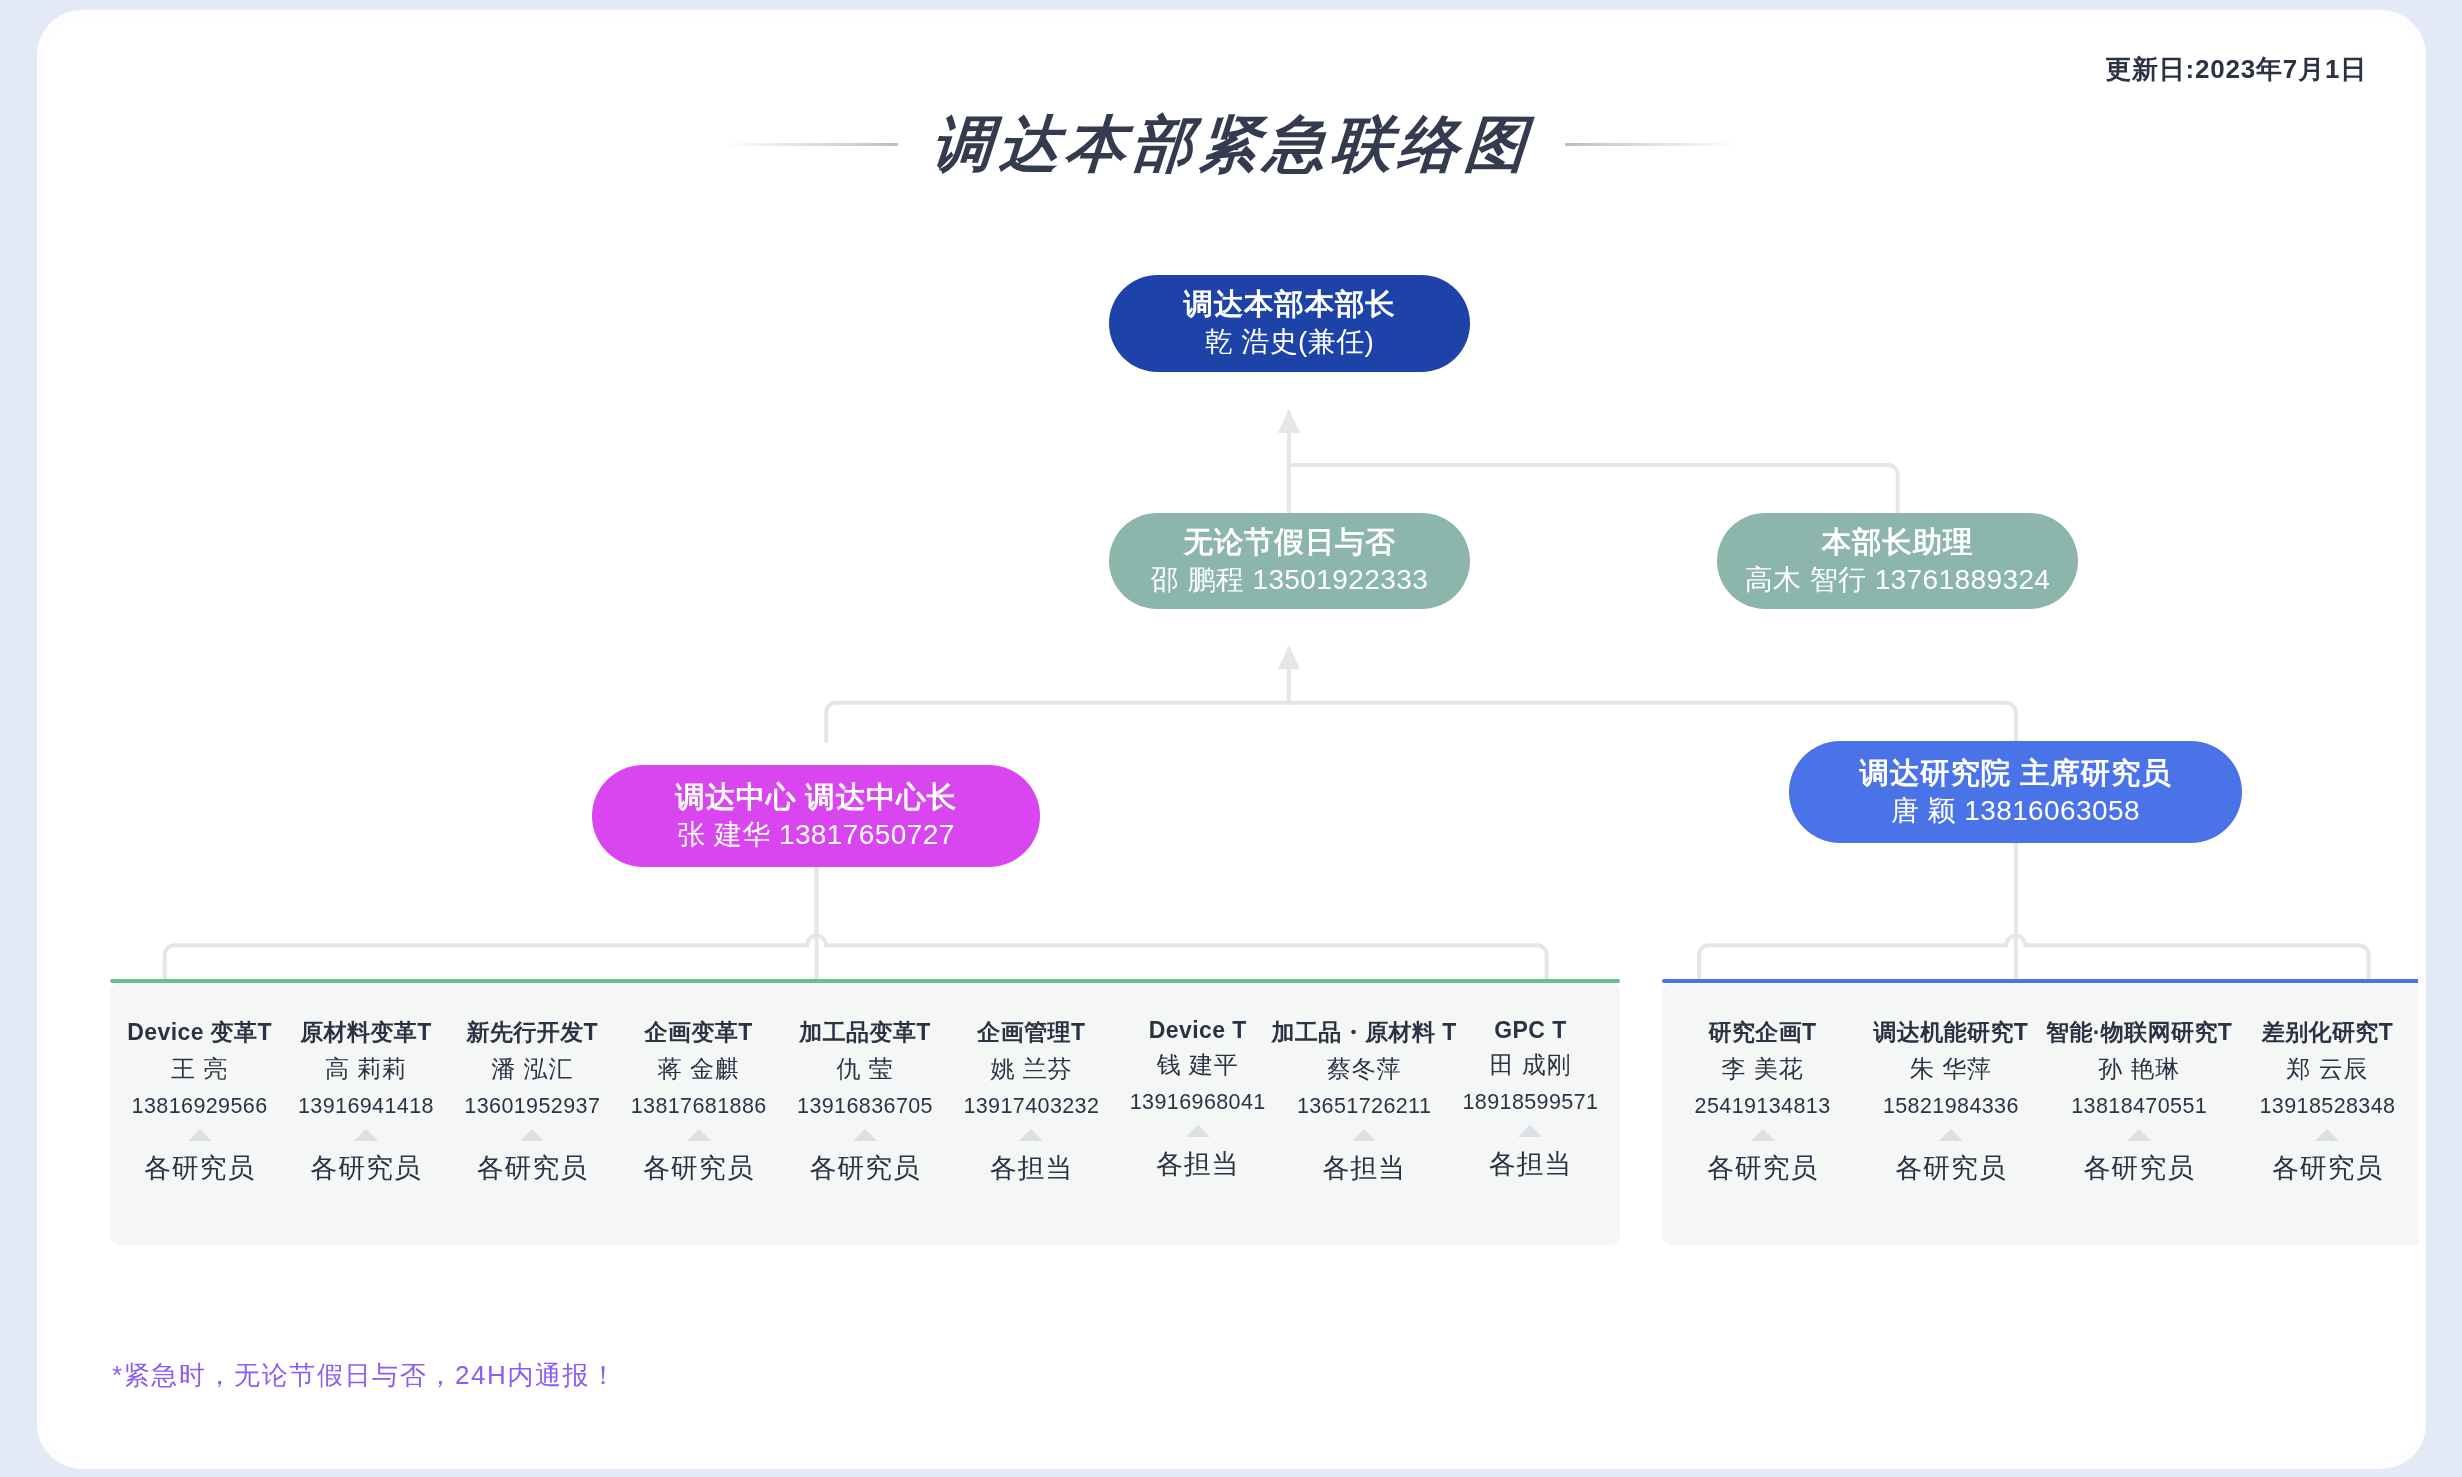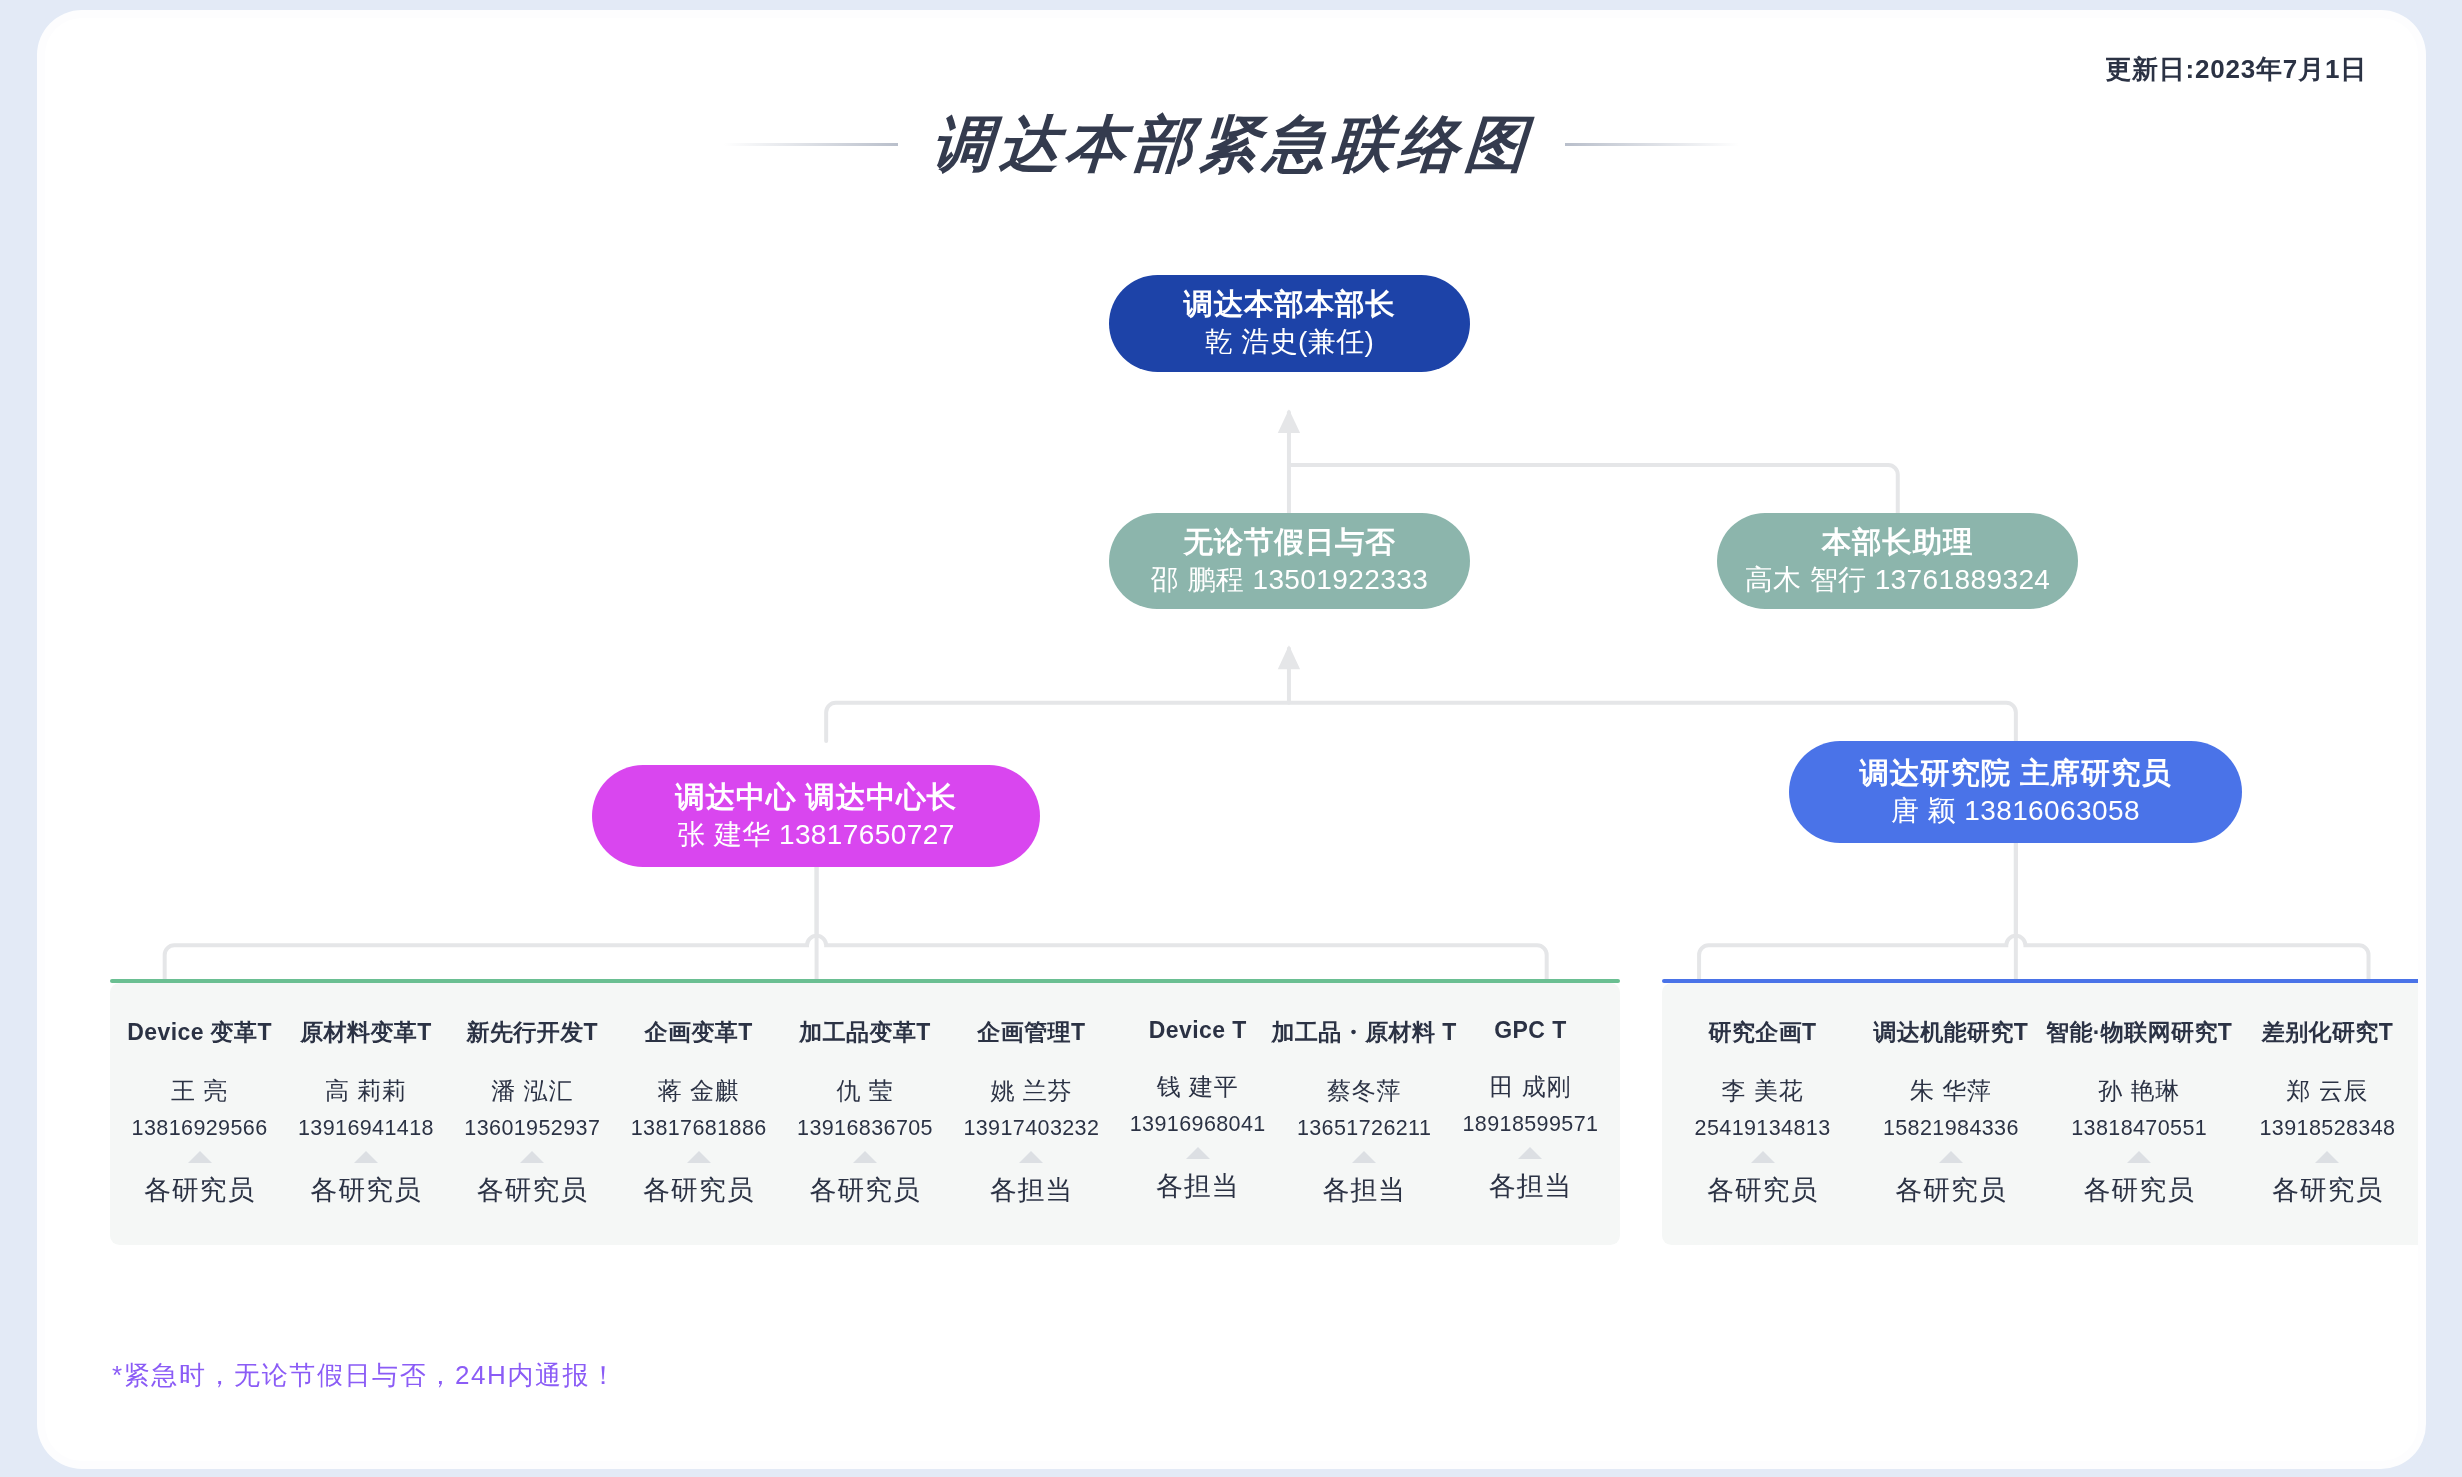--- a/index.html
+++ b/index.html
@@ -134,21 +134,21 @@
   .team-name {
     font-size: 23px;
     font-weight: bold;
     color: #2b3244;
     white-space: nowrap;
     letter-spacing: 0.4px;
   }
   .team-person {
     font-size: 24px;
     color: #2b3244;
-    margin-top: 27px;
+    margin-top: 5px;
     white-space: nowrap;
     letter-spacing: 0.8px;
   }
   .team-phone {
     font-size: 21.5px;
     color: #2b3244;
     margin-top: 9.6px;
     white-space: nowrap;
     letter-spacing: 0.4px;
   }

